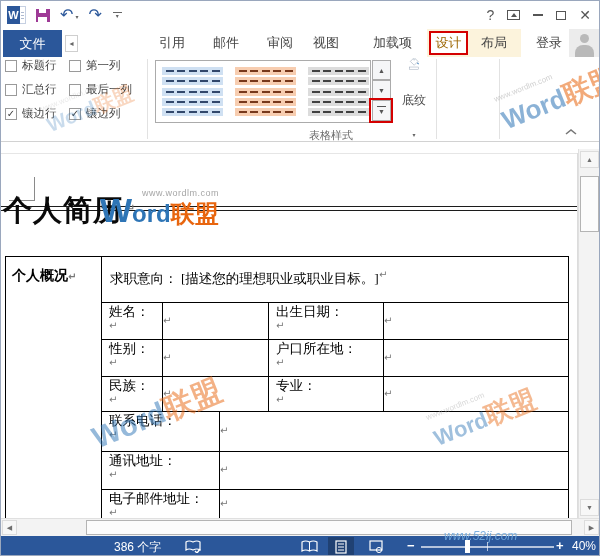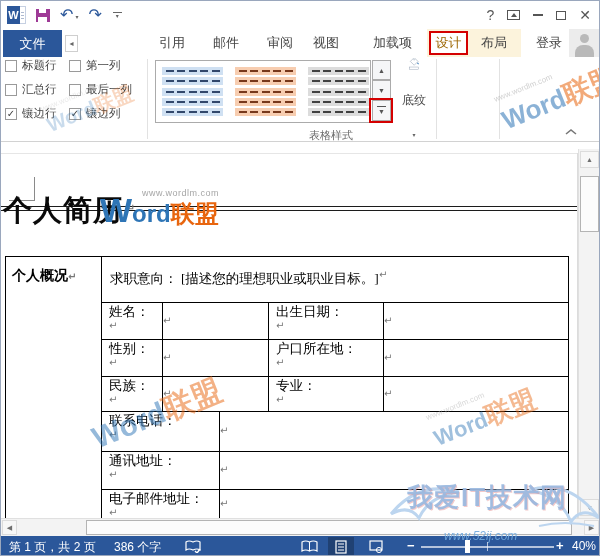--- a/index.html
+++ b/index.html
@@ -483,33 +483,24 @@
     <div class="hsb">
       <div class="sb-btn" style="left:1px;top:1px;width:15px;height:15px">
           <span>◀</span>
         </div>
       <div class="hsb-thumb"></div>
       <div class="sb-btn" style="left:583px;top:1px;width:15px;height:15px">
           <span>▶</span>
         </div>
     </div>
 
-    <div class="site-wm">
-      <svg width="212" height="58" viewBox="0 0 212 58" style="position:absolute;left:0;top:-6px">
-        <path d="M2 40 Q30 6 70 18 Q40 22 30 44 Q20 30 2 40" fill="none" stroke="#bcd5ef" stroke-width="3"></path>
-        <path d="M210 44 Q180 4 140 16 Q172 22 182 48 Q192 32 210 44" fill="none" stroke="#bcd5ef" stroke-width="3"></path>
-        <path d="M150 52 Q175 46 205 52" fill="none" stroke="#bcd5ef" stroke-width="2"></path>
-      </svg>
-      <div class="name" style="position:relative;margin-left:18px">我爱IT技术网</div>
-    </div>
   </div>
   <div class="site-url">www.52ij.com</div>
 
   <div class="statusbar">
-    <span class="sb-item" style="left:8px">第 1 页，共 2 页</span>
     <span class="sb-item" style="left:113px">386 个字</span>
     <svg class="sb-item" style="left:184px;top:4px" width="16" height="13" viewBox="0 0 16 13">
       <path d="M1 2 Q4 0 8 2 Q12 0 15 2 V10 Q12 8 8 10 Q4 8 1 10 Z" fill="none" stroke="#fff" stroke-width="1.2"></path>
       <path d="M10 11 l2 2 3 -4" fill="none" stroke="#fff" stroke-width="1.4"></path>
     </svg>
     <div class="viewbtn" style="left:295px">
       <svg width="17" height="13" viewBox="0 0 17 13">
         <path d="M1 2 Q4.5 0 8.5 2 Q12.5 0 16 2 V11 Q12.5 9 8.5 11 Q4.5 9 1 11 Z" fill="none" stroke="#fff" stroke-width="1.2"></path>
         <line x1="8.5" y1="2" x2="8.5" y2="11" stroke="#fff"></line>
       </svg>

